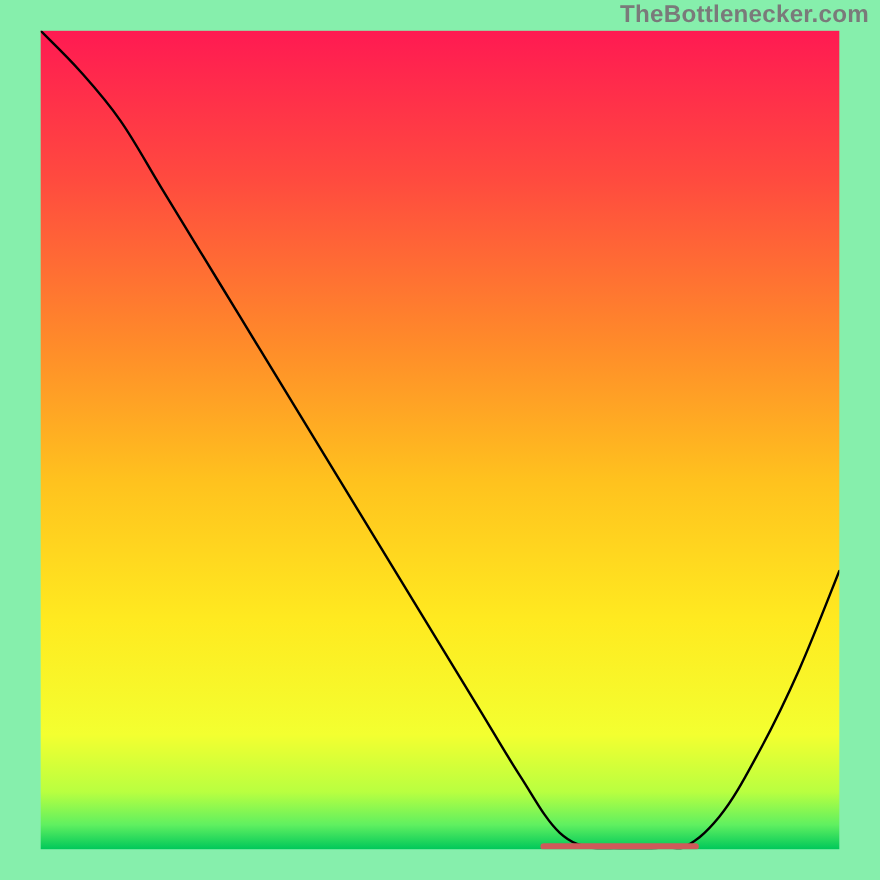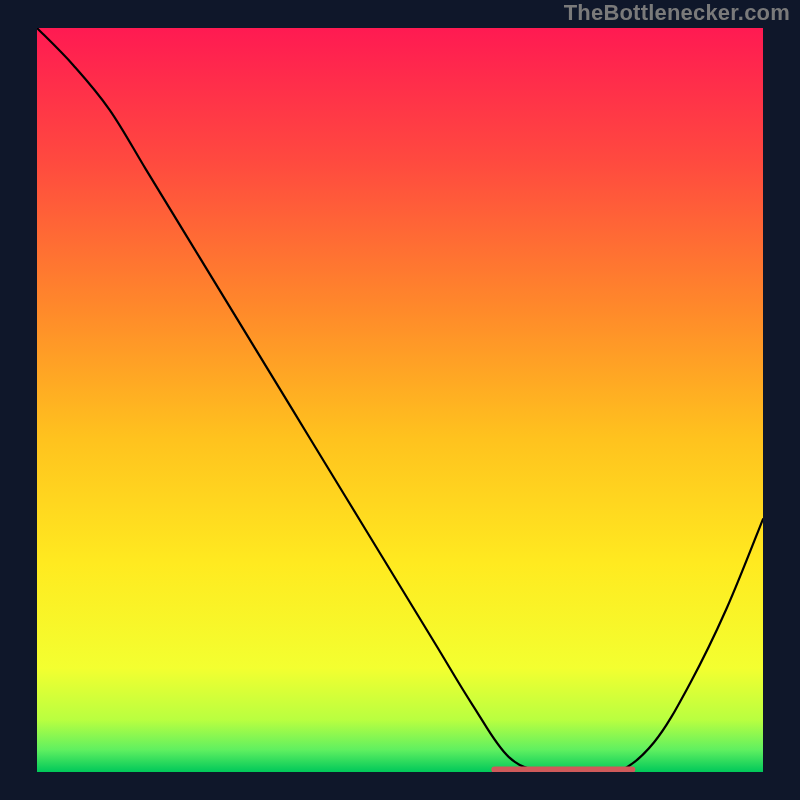--- a/index.html
+++ b/index.html
@@ -8,21 +8,21 @@
     width: 800px;
     height: 800px;
     background: #000;
     font-family: Arial, Helvetica, sans-serif;
     overflow: hidden;
   }
   .frame {
     position: relative;
     width: 800px;
     height: 800px;
-    background: #0f172a;
+    background: #86efac;
   }
   .watermark {
     position: absolute;
     top: 0;
     right: 10px;
     color: #7a7a7a;
     font-size: 22px;
     font-weight: 600;
     letter-spacing: 0.2px;
     z-index: 5;

